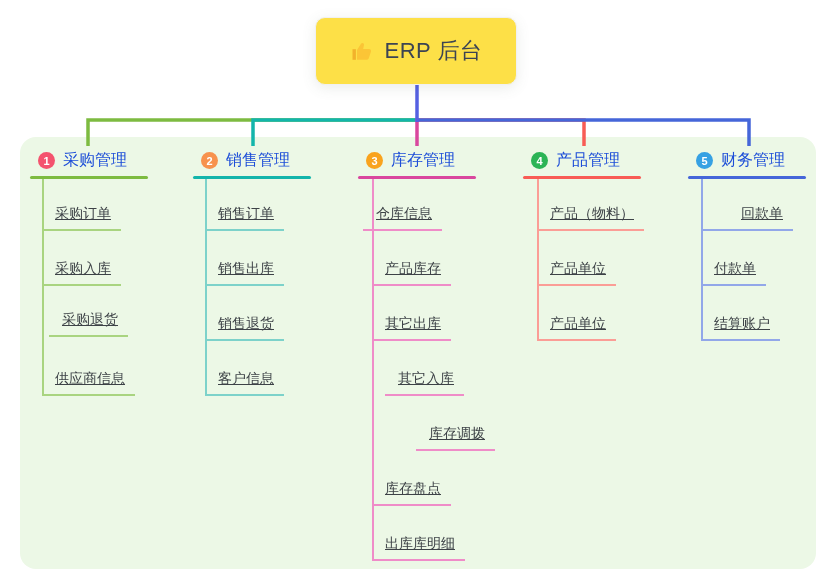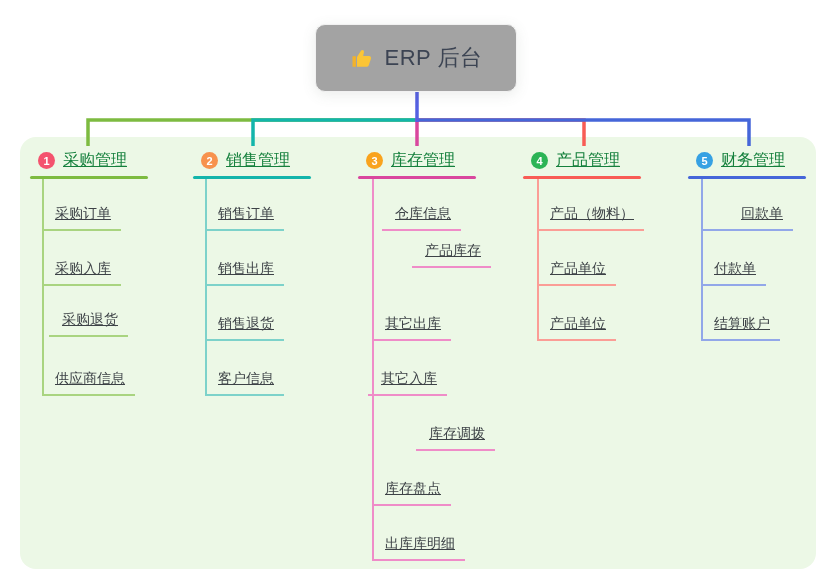--- a/index.html
+++ b/index.html
@@ -25,23 +25,23 @@
 
   #connectors {
     position: absolute;
     left: 0; top: 0;
     z-index: 1;
     pointer-events: none;
   }
 
   .root-node {
     position: absolute;
-    left: 315px; top: 24px;
+    left: 315px; top: 17px;
     width: 202px; height: 68px;
-    background: #a3a3a3;
+    background: #fde047;
     border: 1px solid #f1f1f1;
     border-radius: 10px;
     box-shadow: 0 3px 14px rgba(90,110,90,0.12);
     display: flex;
     align-items: center;
     justify-content: center;
     gap: 11px;
     z-index: 2;
     cursor: pointer;
     text-align: right;
@@ -68,22 +68,21 @@
     color: #ffffff;
     font-size: 11px;
     font-weight: bold;
     display: flex;
     align-items: center;
     justify-content: center;
     flex: 0 0 auto;
   }
   .branch-title {
     font-size: 16px;
-    color: #15803d;
-    text-decoration: underline;
+    color: #1d4ed8;
   }
   .branch-underline {
     position: absolute;
     top: 176px;
     height: 3px;
     width: 118px;
     border-radius: 2px;
     z-index: 2;
   }
   .branch-vline {
@@ -151,24 +150,24 @@
       <div class="leaf-item" style="left: 205px; top: 205px; border-bottom-color: rgb(125, 210, 202);">销售订单</div>
       <div class="leaf-item" style="left: 205px; top: 260px; border-bottom-color: rgb(125, 210, 202);">销售出库</div>
       <div class="leaf-item" style="left: 205px; top: 315px; border-bottom-color: rgb(125, 210, 202);">销售退货</div>
       <div class="leaf-item" style="left: 205px; top: 370px; border-bottom-color: rgb(125, 210, 202);">客户信息</div>
       <div class="branch-header" style="left: 366px;">
         <span class="badge" style="background: rgb(249, 163, 29);">3</span>
         <span class="branch-title">库存管理</span>
       </div>
       <div class="branch-underline" style="left: 358px; width: 118px; background: rgb(217, 71, 158);"></div>
       <div class="branch-vline" style="left: 372px; top: 178px; height: 382px; background: rgb(239, 140, 200);"></div>
-      <div class="leaf-item" style="left: 382px; top: 205px; border-bottom-color: rgb(239, 140, 200);">仓库信息</div>
-      <div class="leaf-item" style="left: 372px; top: 242px; border-bottom-color: rgb(239, 140, 200); margin-left: 40px;">产品库存</div>
+      <div class="leaf-item" style="left: 363px; top: 205px; border-bottom-color: rgb(239, 140, 200);">仓库信息</div>
+      <div class="leaf-item" style="left: 372px; top: 260px; border-bottom-color: rgb(239, 140, 200);">产品库存</div>
       <div class="leaf-item" style="left: 372px; top: 315px; border-bottom-color: rgb(239, 140, 200);">其它出库</div>
-      <div class="leaf-item" style="left: 368px; top: 370px; border-bottom-color: rgb(239, 140, 200);">其它入库</div>
+      <div class="leaf-item" style="left: 385px; top: 370px; border-bottom-color: rgb(239, 140, 200);">其它入库</div>
       <div class="leaf-item" style="left: 372px; top: 425px; border-bottom-color: rgb(239, 140, 200); margin-left: 44px;">库存调拨</div>
       <div class="leaf-item" style="left: 372px; top: 480px; border-bottom-color: rgb(239, 140, 200);">库存盘点</div>
       <div class="leaf-item" style="left: 372px; top: 535px; border-bottom-color: rgb(239, 140, 200);">出库库明细</div>
       <div class="branch-header" style="left: 531px;">
         <span class="badge" style="background: rgb(44, 180, 86);">4</span>
         <span class="branch-title">产品管理</span>
       </div>
       <div class="branch-underline" style="left: 523px; width: 118px; background: rgb(248, 92, 85);"></div>
       <div class="branch-vline" style="left: 537px; top: 178px; height: 162px; background: rgb(251, 157, 150);"></div>
       <div class="leaf-item" style="left: 537px; top: 205px; border-bottom-color: rgb(251, 157, 150);">产品（物料）</div>

